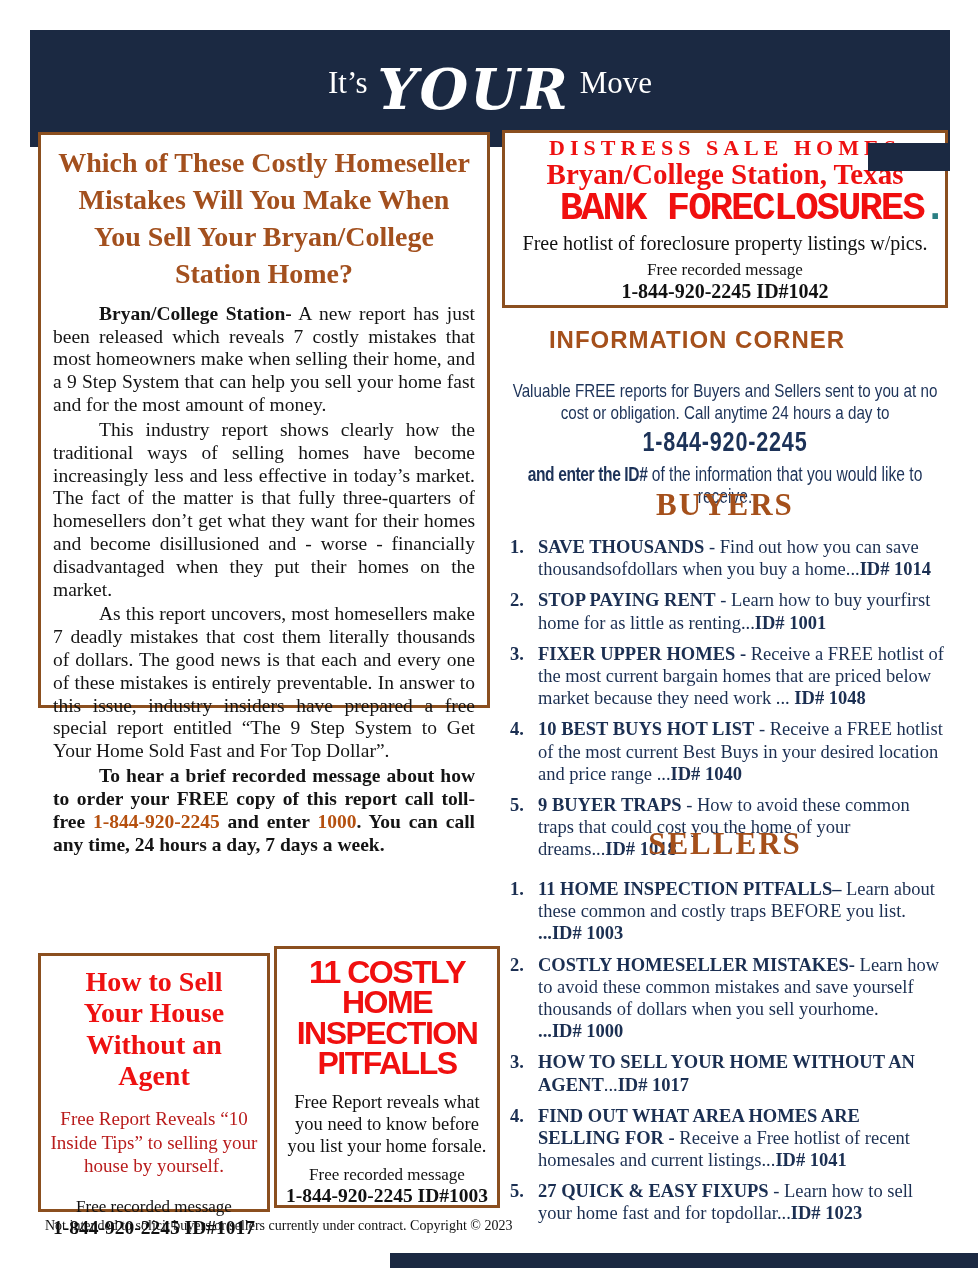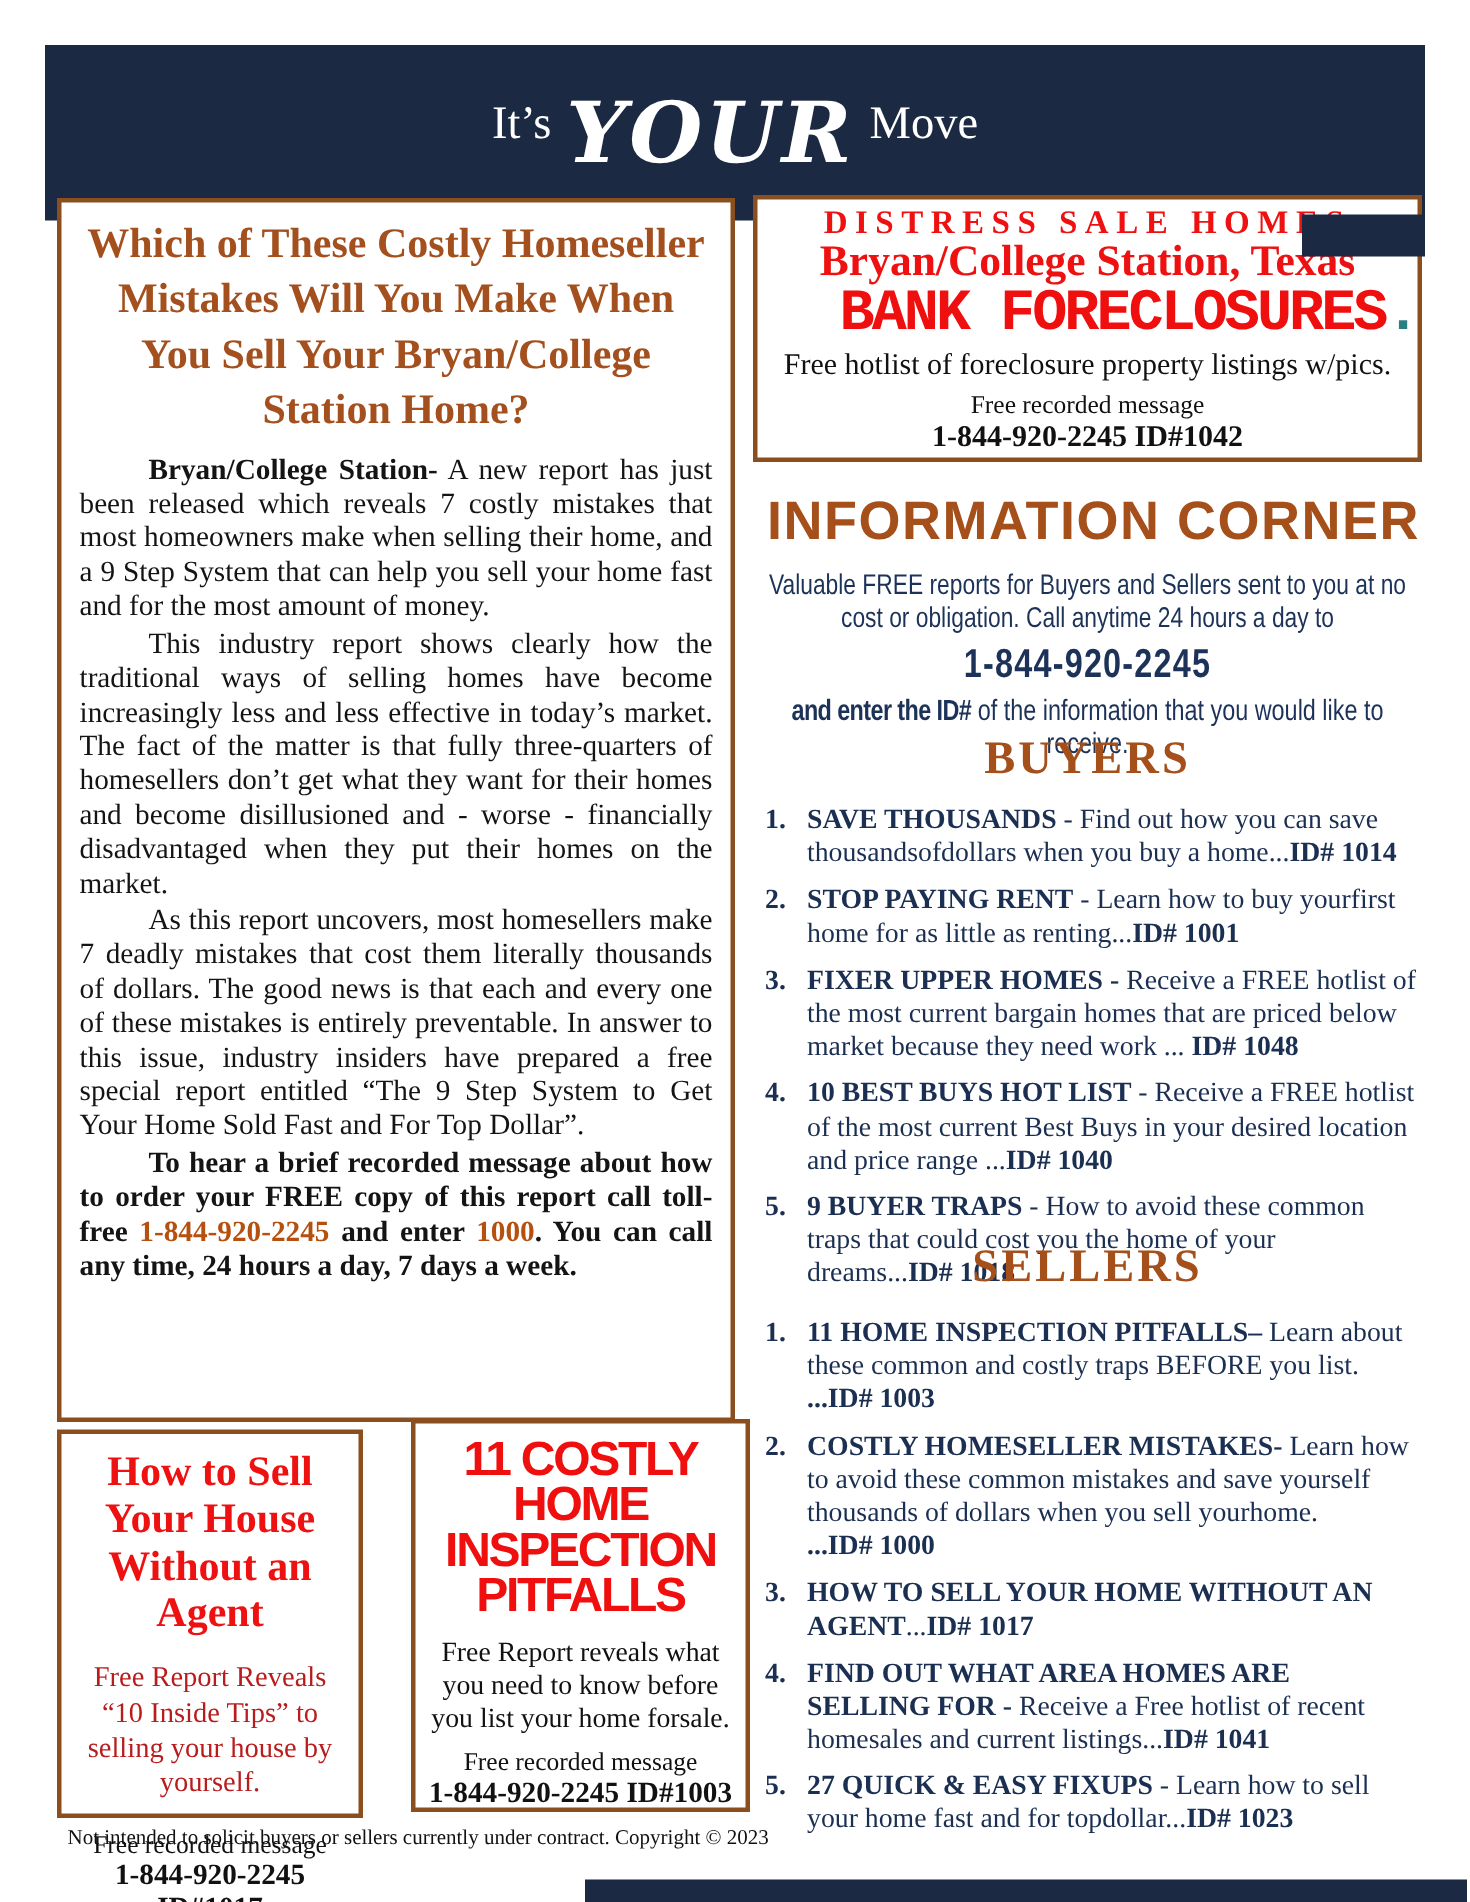--- a/index.html
+++ b/index.html
@@ -6,59 +6,59 @@
   body{width:980px;height:1268px;position:relative;font-family:"Liberation Serif",serif;overflow:hidden;}
 
   
   .header-bar{position:absolute;left:30px;top:30px;width:920px;height:117px;background:#1b2942;z-index:1;}
   .header-title{position:absolute;left:0;top:26px;width:100%;text-align:center;color:#ffffff;}
   .header-pre,.header-post{font-family:"Liberation Serif",serif;font-size:31px;vertical-align:16px;}
   .header-script{font-family:"DejaVu Serif",serif;font-style:italic;font-weight:bold;font-size:56px;letter-spacing:2px;padding:0 6px;}
   .header-tab{position:absolute;left:868px;top:143px;width:82px;height:28px;background:#1b2942;z-index:4;}
 
   
-  .article-box{position:absolute;left:38px;top:132px;width:452px;height:816px;background:#fff;border:3px solid #8b4f1f;box-sizing:border-box;z-index:2;padding:6px 12px 12px 12px;}
+  .article-box{position:absolute;left:38px;top:132px;width:452px;height:576px;background:#fff;border:3px solid #8b4f1f;box-sizing:border-box;z-index:2;padding:6px 12px 12px 12px;}
   .article-title{color:#a3501e;font-weight:bold;font-size:28px;line-height:1.32;text-align:center;margin:4px 4px 10px 4px;}
   .article-box p{font-size:19.5px;line-height:1.17;text-align:justify;text-indent:46px;margin:0 0 2px 0;color:#141414;}
   .article-box p.bold{font-weight:bold;}
   .accent{color:#b5500f;font-weight:bold;}
 
   
   .distress-box{position:absolute;left:502px;top:130px;width:446px;height:178px;background:#fff;border:3px solid #8b4f1f;box-sizing:border-box;z-index:2;text-align:center;padding-top:3px;}
   .distress-l1{color:#ee1111;font-weight:bold;font-size:22px;letter-spacing:5px;line-height:1.05;}
   .distress-l2{color:#ee1111;font-weight:bold;font-size:29px;line-height:1.08;}
   .distress-l3{color:#f00f0f;font-family:Liberation Mono, monospace;font-weight:bold;font-size:39px;letter-spacing:-2px;line-height:0.98;text-align:right;}
   .distress-period{color:#2a7f83;}
   .distress-l4{font-size:20px;color:#111;margin-top:3px;}
   .distress-l5{font-size:17px;color:#111;margin-top:5px;}
   .distress-l6{font-size:20px;font-weight:bold;color:#111;}
 
   
-  .info-heading{position:absolute;left:506px;top:326px;width:446px;text-align:center;color:#a5501b;font-family:"Liberation Sans",sans-serif;font-weight:bold;font-size:36px;letter-spacing:1px;z-index:2;}
+  .info-heading{position:absolute;left:474px;top:326px;width:446px;text-align:center;color:#a5501b;font-family:"Liberation Sans",sans-serif;font-weight:bold;font-size:24px;letter-spacing:1px;z-index:2;}
   .info-intro{position:absolute;left:445px;top:380px;width:560px;text-align:center;color:#1c3258;font-family:"Liberation Sans",sans-serif;font-size:19px;line-height:1.15;transform:scaleX(0.8);transform-origin:50% 0;z-index:2;}
   .info-phone{font-size:27px;font-weight:bold;margin-top:3px;letter-spacing:1px;}
   .info-enter{font-size:19.5px;margin-top:5px;}
   .info-enter b{letter-spacing:-0.5px;}
 
   
   .sec-heading{position:absolute;width:446px;left:502px;text-align:center;color:#a5501b;font-weight:bold;font-size:31px;letter-spacing:2px;z-index:2;}
   .heading-buyers{top:487px;}
   .heading-sellers{top:826px;}
   .rlist{position:absolute;left:510px;width:436px;z-index:2;color:#1b2f52;font-size:18.5px;line-height:1.2;}
   .list-buyers{top:536px;}
   .list-sellers{top:878px;}
   .li{display:flex;margin-bottom:9px;}
   .num{font-weight:bold;min-width:28px;}
   .li-body{flex:1;}
   .t{font-weight:bold;}
   .idref{font-weight:bold;}
   .id-block{display:block;font-weight:bold;}
 
   
-  .box-agent{position:absolute;left:38px;top:953px;width:204px;height:259px;background:#fff;border:3px solid #8b4f1f;box-sizing:border-box;z-index:2;text-align:center;}
+  .box-agent{position:absolute;left:38px;top:953px;width:232px;height:259px;background:#fff;border:3px solid #8b4f1f;box-sizing:border-box;z-index:2;text-align:center;}
   .agent-title{color:#ee1111;font-weight:bold;font-size:28px;line-height:1.12;margin:10px 22px 0 22px;}
   .agent-desc{font-size:19px;line-height:1.22;margin:16px 8px 0 8px;color:#b91c1c;}
   .agent-rec{font-size:17px;margin-top:20px;color:#111;}
   .agent-phone{font-size:19.5px;font-weight:bold;color:#111;}
 
   .box-inspection{position:absolute;left:274px;top:946px;width:226px;height:262px;background:#fff;border:3px solid #8b4f1f;box-sizing:border-box;z-index:2;text-align:center;}
   .insp-title{color:#f00f0f;font-family:"Liberation Sans",sans-serif;font-weight:bold;font-size:32px;letter-spacing:-1.5px;line-height:0.95;margin:8px 2px 0 2px;}
   .insp-desc{font-size:18.5px;line-height:1.2;margin:12px 6px 0 6px;color:#111;}
   .insp-rec{font-size:17px;margin-top:8px;color:#111;}
   .insp-phone{font-size:19.5px;font-weight:bold;color:#111;}

